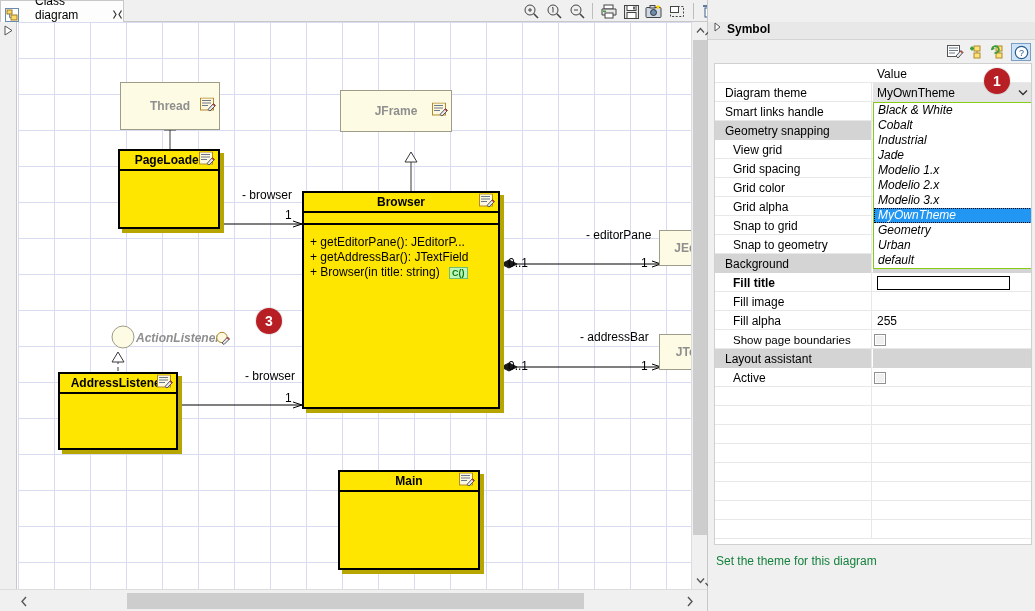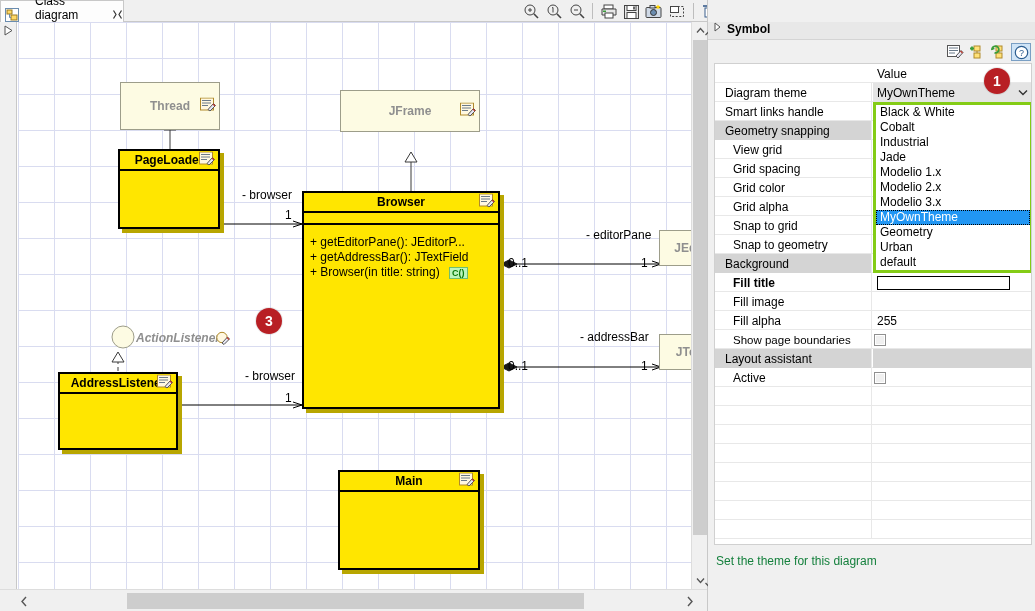--- a/index.html
+++ b/index.html
@@ -155,21 +155,21 @@
 
   .combo {
     position:absolute; left:158px; top:0; width:160px; height:19px;
     background:#e4e4e4; display:flex; align-items:center; padding-left:4px;
     font-size:12px;
   }
   .combo .chevd { position:absolute; right:5px; top:3px; color:#333; font-size:11px; }
 
   #droplist {
     position:absolute; left:158px; top:38px; width:160px;
-    background:#fff; border:3px solid #84cc16; z-index:30;
+    background:#fff; border:1px solid #84cc16; z-index:30;font-style:italic;
   }
   #droplist .item { height:15px; line-height:15px; padding-left:4px; font-size:12px; white-space:nowrap; }
   #droplist .item.sel { background:#2196f3; color:#fff; outline:1px dotted #000; outline-offset:-1px; }
 
   .textbox { width:133px; height:14px; background:#fff; border:1px solid #000; }
   .checkbox { width:12px; height:12px; background:#f0f0f0; border:1px solid #909090;
               box-shadow: inset 0 0 0 1px #fff; }
 
   #statusbar {
     position:absolute; left:0; top:548px; width:328px; height:63px;
@@ -418,21 +418,21 @@
                 <path d="M2 3h9M2 5.5h9M2 8h6" stroke="#6a7a8a"></path>
                 <path d="M8 12 L13.5 6 L15.5 8 L10 13.5 Z" fill="#e8e8f5" stroke="#555"></path>
                 <path d="M13 6.5 L15 8.5" stroke="#c0392b" stroke-width="1.3"></path>
               </svg>
             </span>
           </div>
         </div>
       </div>
 
       <div class="cls cls-pale" style="left:322px; top:68px; width:140px; height:42px;">
-        <div class="body" style="width:140px;height:42px;position:relative;">
+        <div class="body" style="width:112px;height:42px;position:relative;">
           <div class="hdr" style="height:40px;position:relative;">
             <span>JFrame</span>
             <span class="clsicon">
               <svg width="16" height="14" viewBox="0 0 16 14">
                 <rect x="0.5" y="0.5" width="13" height="12" fill="#fff8e1" stroke="#b08a2a"></rect>
                 <path d="M2 3h9M2 5.5h9M2 8h6" stroke="#6a7a8a"></path>
                 <path d="M8 12 L13.5 6 L15.5 8 L10 13.5 Z" fill="#e8e8f5" stroke="#555"></path>
                 <path d="M13 6.5 L15 8.5" stroke="#c0392b" stroke-width="1.3"></path>
               </svg>
             </span>

